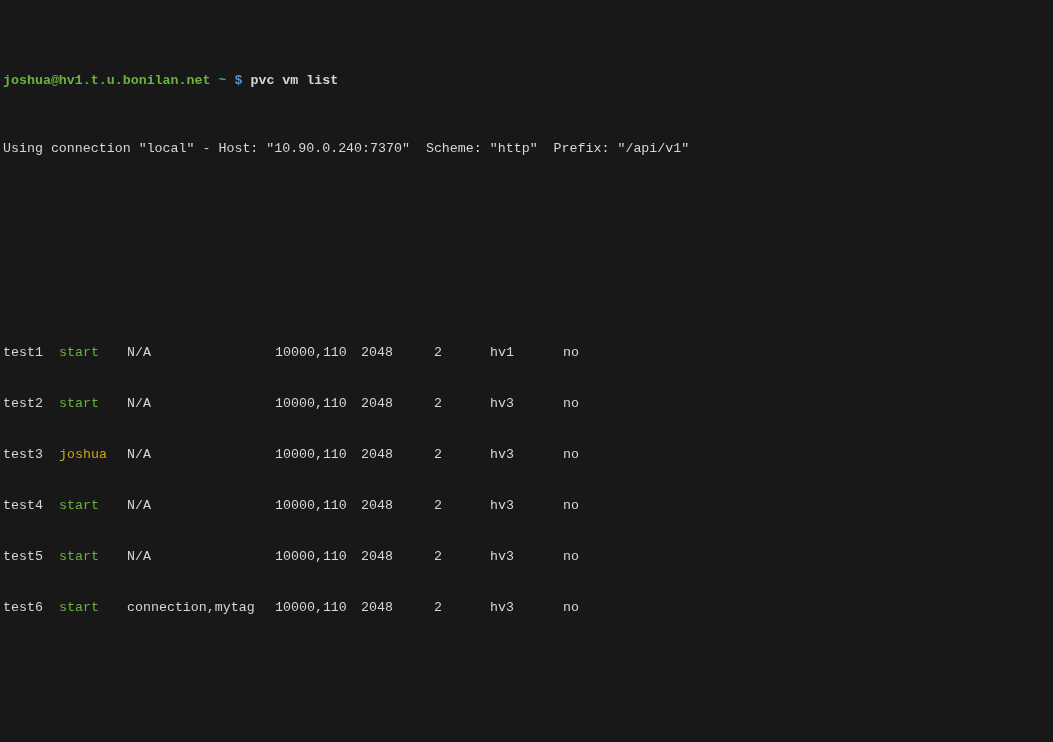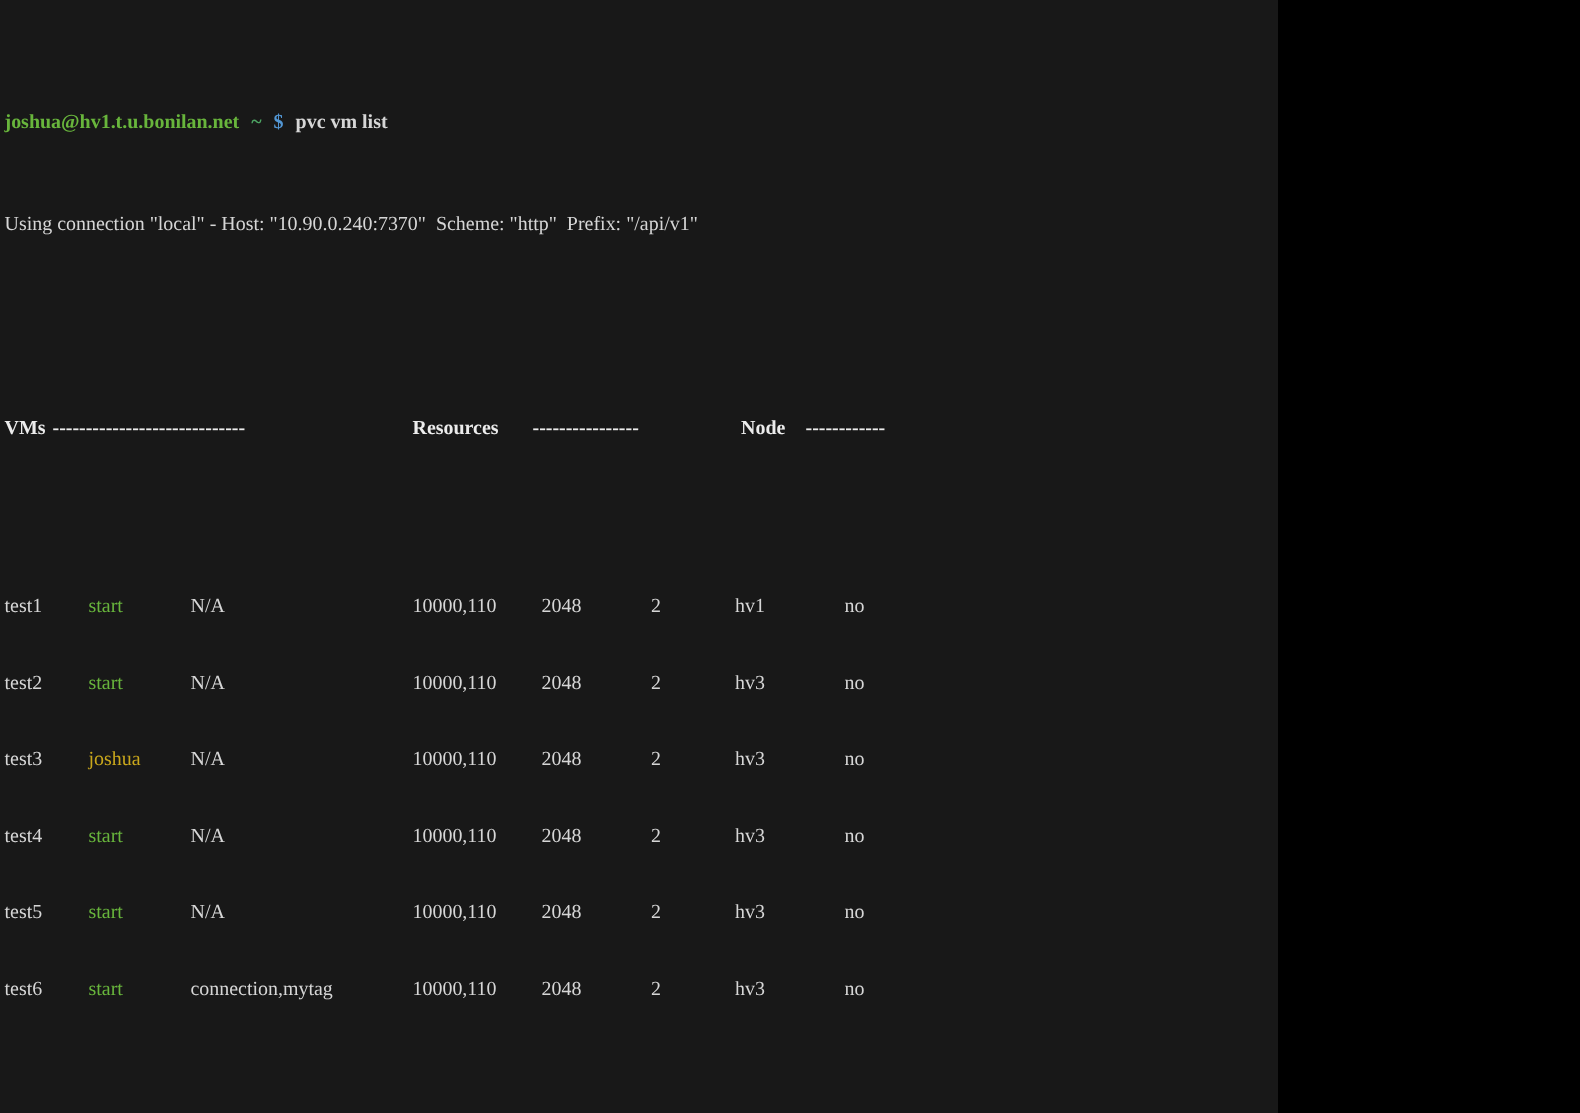--- a/index.html
+++ b/index.html
@@ -1,21 +1,21 @@
 <!DOCTYPE html>
 <html style="--background: #181818; --foreground: #d6d6d6; --bright: #ececec; --green: #68b53c; --dim-green: #4da463; --blue: #5297d5; --magenta: #ad7fa8; --yellow: #c9a71c; --red: #cc2a2a;"><head>
 <meta charset="utf-8">
 <style>
   html,body{margin:0;padding:0;background:#000;}
   .term{
     position:relative;
-    width:852px;height:742px;
+    width:1053px;height:742px;
     background:var(--background,#181818);
     color:var(--foreground,#d6d6d6);
-    font-family:Liberation Serif, serif;
+    font-family:Liberation Mono, monospace;
     font-size:13.3px;line-height:17px;
     overflow:hidden;
     padding-top:4px;box-sizing:border-box;
     white-space:pre;
   }
   .line{height:17px;position:relative;padding-left:3px;}
   .line.abs{padding-left:0;}
   .abs > span{position:absolute;top:0;}
   .b{font-weight:bold;}
   .bright{color:var(--bright,#ececec);}
@@ -37,28 +37,20 @@
 
 <div class="term">
 
   
   <div class="line"><span class="green b">joshua@hv1.t.u.bonilan.net</span><span class="dimgreen b gap">~</span><span class="blue b gap">$</span><span class="b gap">pvc vm list</span></div>
   
   <div class="line">Using connection "local" - Host: "10.90.0.240:7370"  Scheme: "http"  Prefix: "/api/v1"</div>
   <div class="line"></div>
 
   
-  <div class="line abs">
-    <span class="h-vms bright b">VMs</span>
-    <span class="h-d1 bright b">-----------------------------</span>
-    <span class="h-resources bright b">Resources</span>
-    <span class="h-d2 bright b">----------------</span>
-    <span class="h-node bright b">Node</span>
-    <span class="h-d3 bright b">------------</span>
-  </div>
 
   
 
   
   <div class="line abs">
     <span class="c-name">test1</span>
     <span class="c-state green">start</span>
     <span class="c-tags">N/A</span>
     <span class="c-networks">10000,110</span>
     <span class="c-ram">2048</span>

